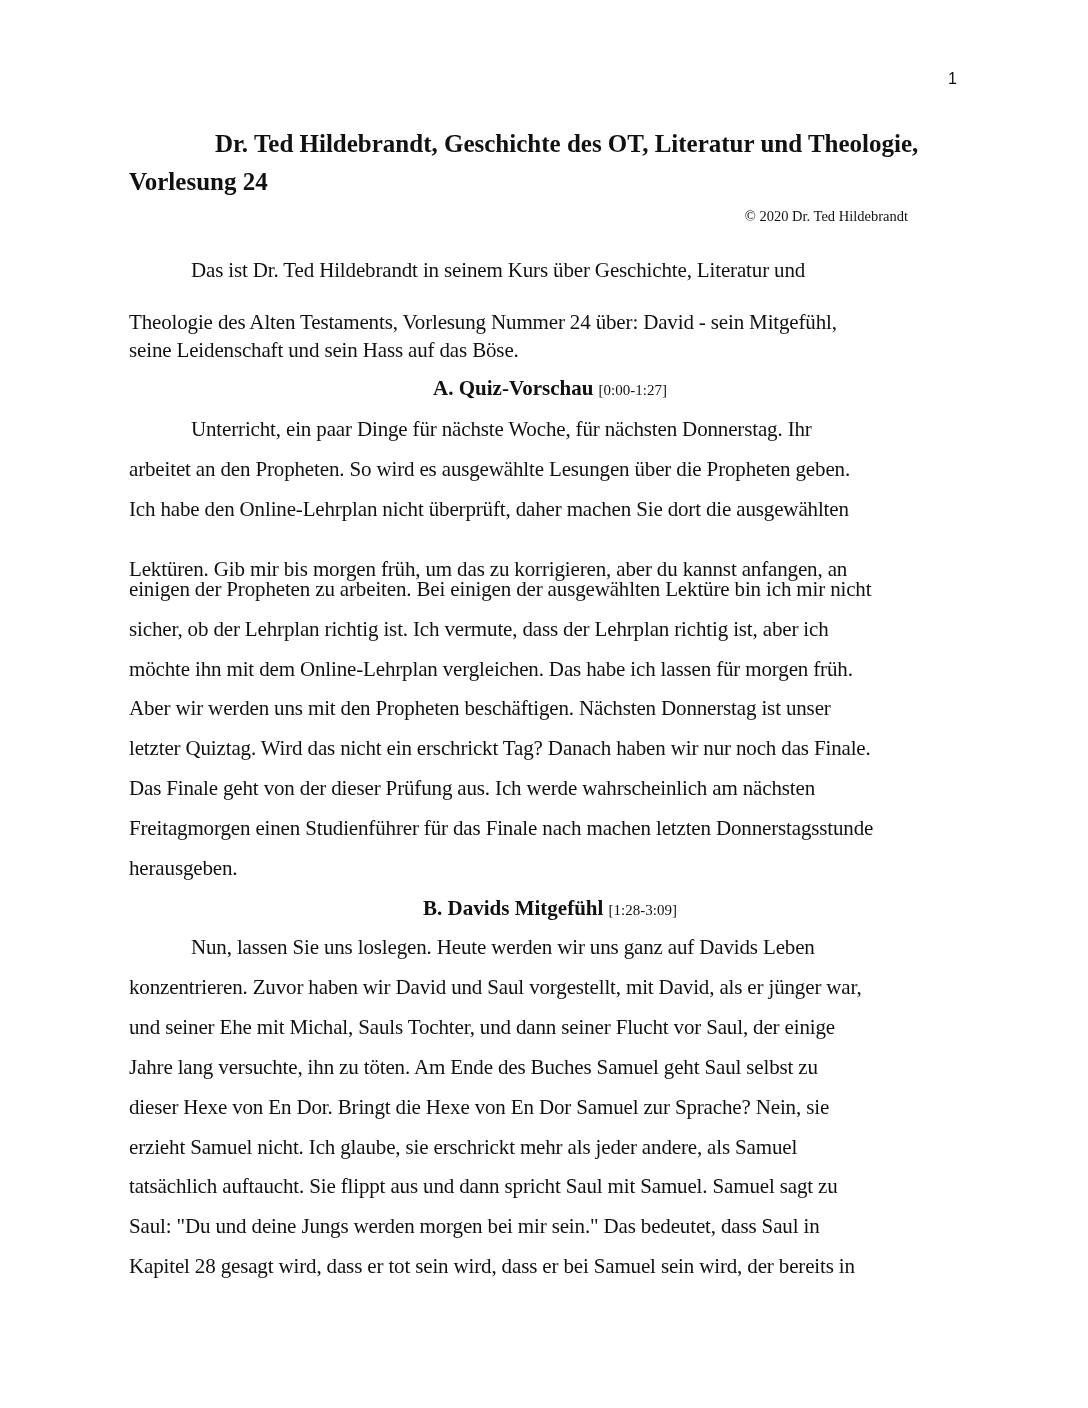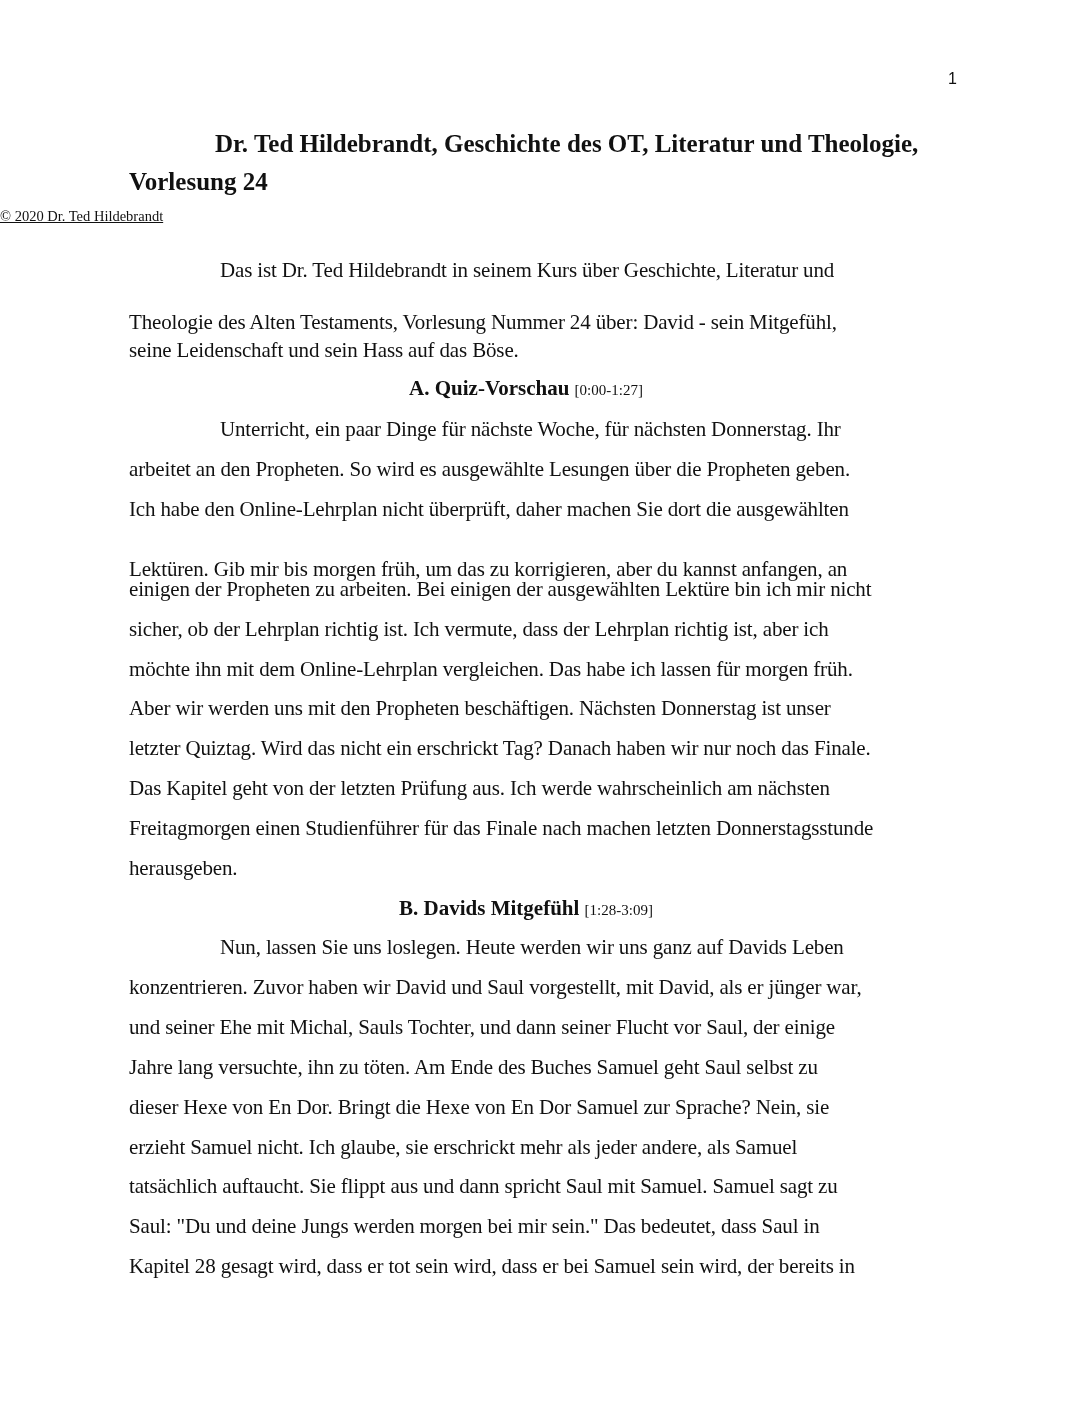--- a/index.html
+++ b/index.html
@@ -30,39 +30,39 @@
       font-size: 25px;
       white-space: nowrap;
     }
     .title-line1 { top: 130px; left: 215px; }
     .title-line2 { top: 168px; }
     .copyright {
       position: absolute;
       top: 208px;
       left: 0;
       width: 908px;
-      text-align: left;
+      text-align: right;
       font-size: 14.5px;
-      text-decoration: underline;
     }
     .line {
       position: absolute;
       left: 129px;
       font-size: 21px;
       white-space: nowrap;
       letter-spacing: -0.15px;
     }
-    .line.indent { left: 191px; margin-left: 29px; }
+    .line.indent { left: 191px; }
     .heading {
       position: absolute;
       left: 0;
       width: 1052px;
       text-align: center;
       font-size: 21px;
       white-space: nowrap;
+      padding-left: 24px;
     }
     .heading .h-label { font-weight: bold; }
     .heading .h-time { font-size: 15px; }
   </style>
 </head>
 <body>
 
 <div>
 
   <div class="page-number">1</div>
@@ -85,21 +85,21 @@
   <div>
     <div class="line indent" style="top:417px">Unterricht, ein paar Dinge für nächste Woche, für nächsten Donnerstag. Ihr</div>
     <div class="line" style="top:457px">arbeitet an den Propheten. So wird es ausgewählte Lesungen über die Propheten geben.</div>
     <div class="line" style="top:497px">Ich habe den Online-Lehrplan nicht überprüft, daher machen Sie dort die ausgewählten</div>
     <div class="line" style="top:557px">Lektüren. Gib mir bis morgen früh, um das zu korrigieren, aber du kannst anfangen, an</div>
     <div class="line" style="top:577px">einigen der Propheten zu arbeiten. Bei einigen der ausgewählten Lektüre bin ich mir nicht</div>
     <div class="line" style="top:617px">sicher, ob der Lehrplan richtig ist. Ich vermute, dass der Lehrplan richtig ist, aber ich</div>
     <div class="line" style="top:657px">möchte ihn mit dem Online-Lehrplan vergleichen.  Das habe ich lassen für morgen früh.</div>
     <div class="line" style="top:696px">Aber wir werden uns mit den Propheten beschäftigen.  Nächsten Donnerstag ist unser</div>
     <div class="line" style="top:736px">letzter Quiztag.  Wird das nicht ein erschrickt Tag? Danach haben wir nur noch das Finale.</div>
-    <div class="line" style="top:776px">Das Kapitel geht von der letzten Prüfung aus. Ich werde wahrscheinlich am nächsten</div>
+    <div class="line" style="top:776px">Das Finale geht von der dieser Prüfung aus. Ich werde wahrscheinlich am nächsten</div>
     <div class="line" style="top:816px">Freitagmorgen einen Studienführer für das Finale nach machen letzten Donnerstagsstunde</div>
     <div class="line" style="top:856px">herausgeben.</div>
   </div>
 
   <div class="heading" style="top:896px">
     <span class="h-label">B. Davids Mitgefühl</span>
     <span class="h-time">[1:28-3:09]</span>
   </div>
 
   <div>

